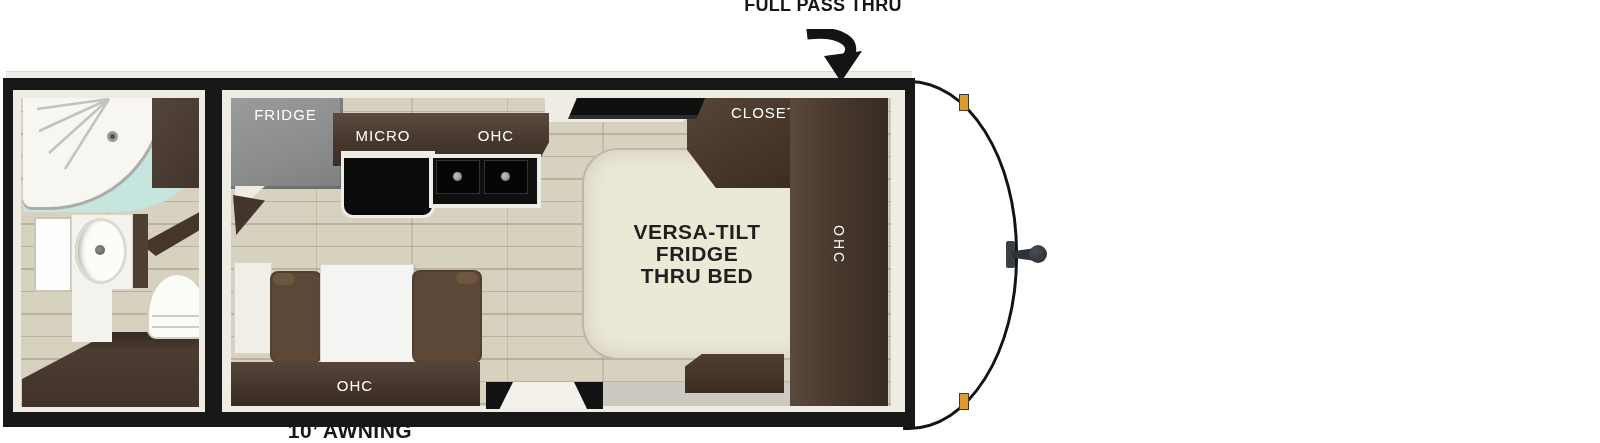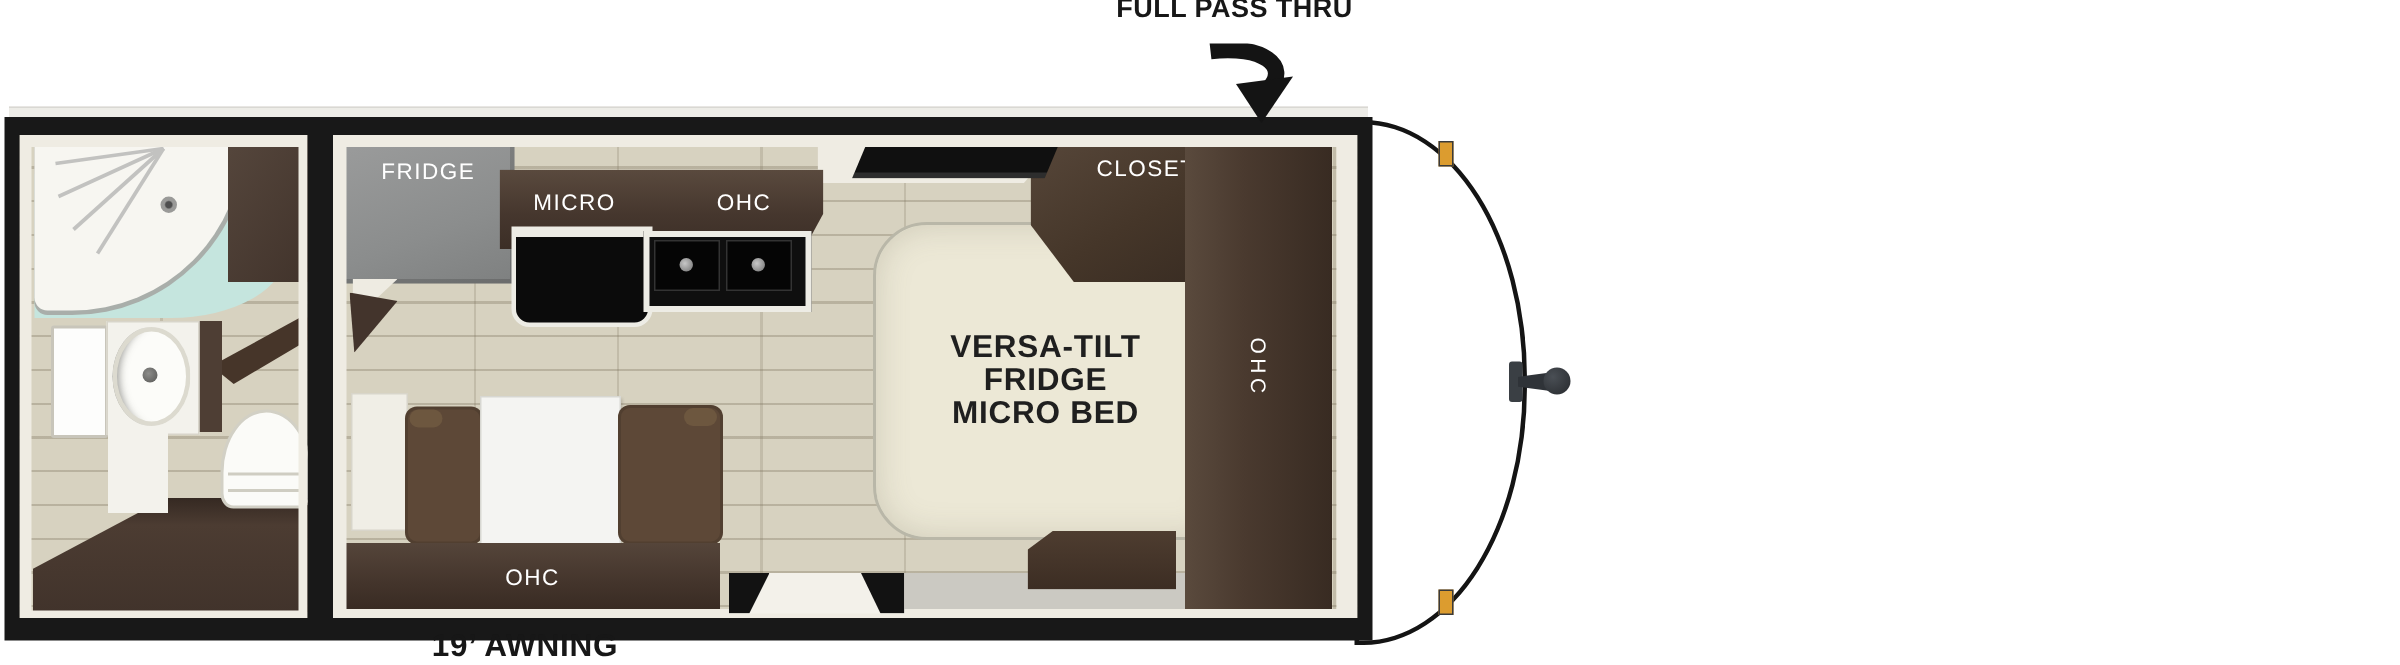--- a/index.html
+++ b/index.html
@@ -180,21 +180,21 @@
   </div>
 
   <div class="abs room" id="main">
     <div class="floor"></div>
     <div class="abs" id="gray-walkway"></div>
     <div class="abs" id="white-ledge"></div>
 
     <div class="abs" id="bed">
       <span class="bed-line">VERSA-TILT</span>
       <span class="bed-line">FRIDGE</span>
-      <span class="bed-line">MICRO BED</span>
+      <span class="bed-line">THRU BED</span>
     </div>
     <div class="abs" id="closet-top"></div>
     <div class="abs lbl-light" id="closet-label">CLOSET</div>
     <div class="abs" id="right-cab">
       <span class="lbl-light" id="bedroom-ohc-label">OHC</span>
     </div>
     <div class="abs" id="foot-cab"></div>
     <div class="abs" id="roof-vent"></div>
 
     <div class="abs" id="fridge">
@@ -235,15 +235,15 @@
     </div>
   </div>
 
   <div class="abs lbl-dark" id="passthru-label">
     <span>FULL PASS THRU</span>
   </div>
   <svg class="abs" id="passthru-arrow" width="90" height="53" viewBox="0 0 90 53">
     <path d="M20,5 C55,1 73,15 59,30" fill="none" stroke="#141414" stroke-width="11"></path>
     <path d="M37,27 L75,22 L54,53 Z" fill="#141414"></path>
   </svg>
-  <div class="abs lbl-dark" id="awning-label">19’ AWNING</div>
+  <div class="abs lbl-dark" id="awning-label">10’ AWNING</div>
 
 </div>
 
 </body></html>

